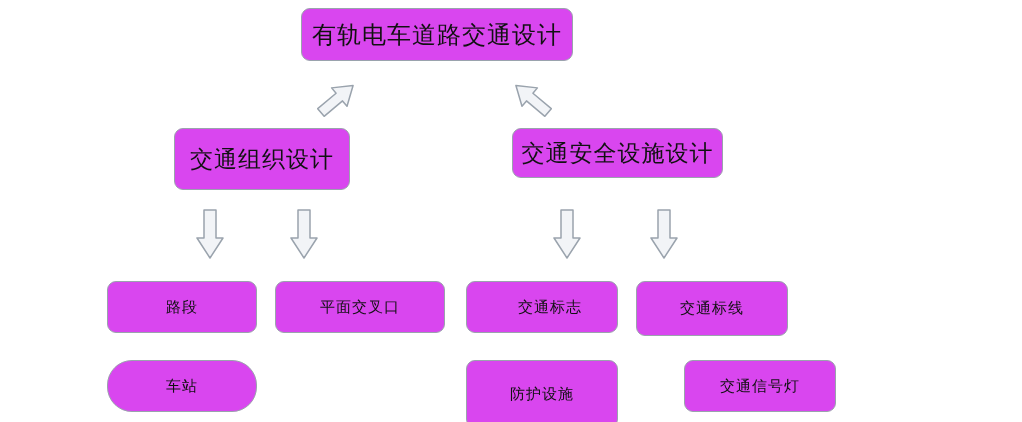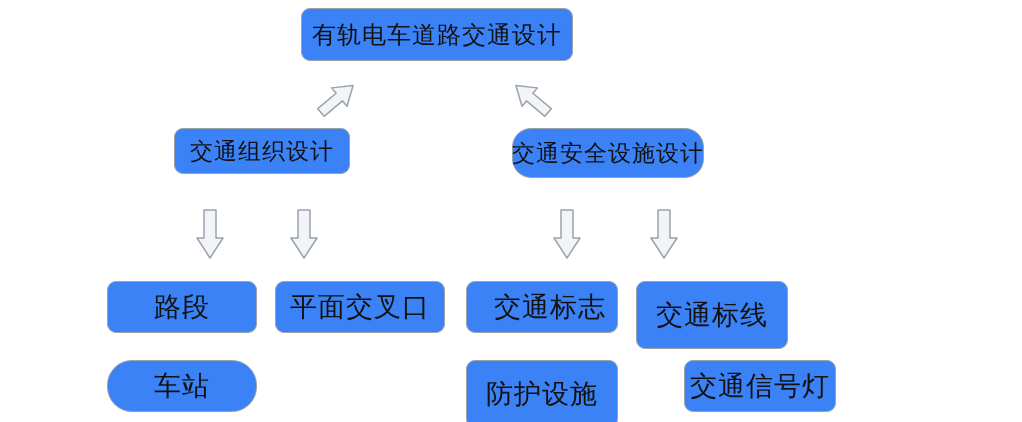--- a/index.html
+++ b/index.html
@@ -16,38 +16,38 @@
   }
   .canvas {
     position: absolute;
     left: 0; top: 0;
     width: 1022px;
     height: 422px;
   }
   .node {
     position: absolute;
     box-sizing: border-box;
-    background: #3b82f6;
+    background: #d946ef;
     border: 1.5px solid #9aa3ad;
     border-radius: 9px;
     display: flex;
     align-items: center;
     justify-content: center;
     color: #111111;
     letter-spacing: 1px;
     white-space: nowrap;
   }
   .node-title {
     font-size: 24px;
   }
   .node-l2 {
     font-size: 23px;
   }
   .node-l3 {
-    font-size: 27px;
+    font-size: 15px;
     justify-content: center;
   }
   .arrow {
     position: absolute;
   }
   .arrow svg {
     display: block;
     overflow: visible;
   }
 </style>
@@ -69,25 +69,25 @@
   </div>
 
   <div class="arrow" style="left:508px; top:76px; width:48px; height:46px;">
     <svg width="48" height="46" viewBox="0 0 48 46">
       <g transform="rotate(130 24 23)">
         <polygon points="24,44 12,26 19,26 19,2 29,2 29,26 36,26" fill="#f2f4f7" stroke="#9aa3ad" stroke-width="1.5" stroke-linejoin="round"></polygon>
       </g>
     </svg>
   </div>
 
-  <div class="node node-l2" style="left:174px; top:128px; width:176px; height:46px;">
+  <div class="node node-l2" style="left:174px; top:128px; width:176px; height:62px;">
     <span>交通组织设计</span>
   </div>
 
-  <div class="node node-l2" style="left:512px; top:128px; width:192px; height:50px;border-radius:19px;">
+  <div class="node node-l2" style="left:512px; top:128px; width:211px; height:50px;">
     <span>交通安全设施设计</span>
   </div>
 
   <div class="arrow" style="left:194px; top:208px; width:32px; height:52px;">
     <svg width="32" height="52" viewBox="0 0 32 52">
       <polygon points="16,50 3,30 10,30 10,2 22,2 22,30 29,30" fill="#f2f4f7" stroke="#9aa3ad" stroke-width="1.5" stroke-linejoin="round"></polygon>
     </svg>
   </div>
 
   <div class="arrow" style="left:288px; top:208px; width:32px; height:52px;">
@@ -113,21 +113,21 @@
   </div>
 
   <div class="node node-l3" style="left:275px; top:281px; width:170px; height:52px;">
     <span>平面交叉口</span>
   </div>
 
   <div class="node node-l3" style="left:466px; top:281px; width:152px; height:52px;padding-left:16px;">
     <span>交通标志</span>
   </div>
 
-  <div class="node node-l3" style="left:636px; top:281px; width:152px; height:68px;">
+  <div class="node node-l3" style="left:636px; top:281px; width:152px; height:55px;">
     <span>交通标线</span>
   </div>
 
   <div class="node node-l3" style="left:107px; top:360px; width:150px; height:52px;border-radius:25px;">
     <span>车站</span>
   </div>
 
   <div class="node node-l3" style="left:466px; top:360px; width:152px; height:68px;">
     <span>防护设施</span>
   </div>

